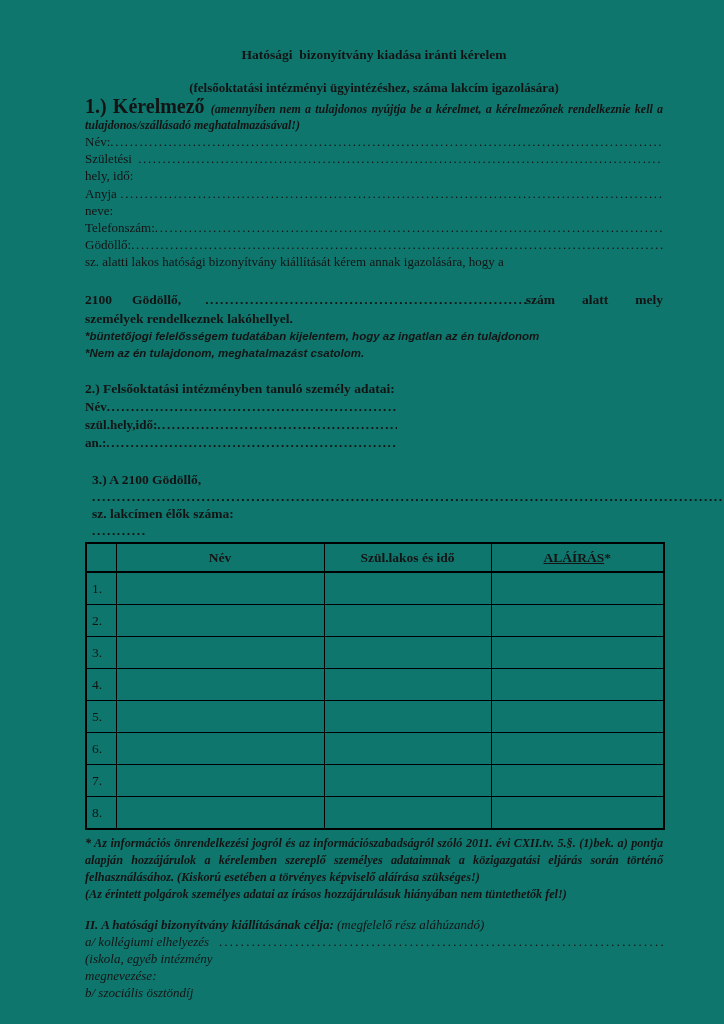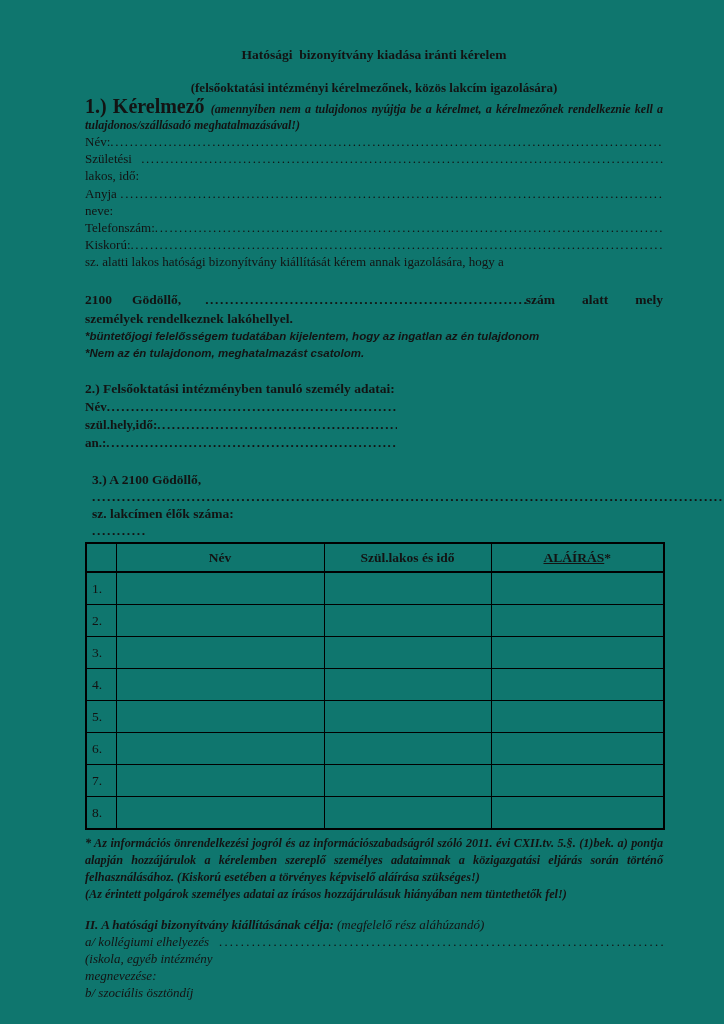--- a/index.html
+++ b/index.html
@@ -43,45 +43,45 @@
   .iih .hb{font-weight:bold;}
   .opt{display:flex;align-items:baseline;font-style:italic;line-height:17px;}
   .opt .dots{letter-spacing:2.2px;}
 </style>
 </head>
 <body>
 
 <div class="page">
 
   <div class="title">Hatósági  bizonyítvány kiadása iránti kérelem</div>
-  <div class="subtitle">(felsőoktatási intézményi kérelmezőnek, közös lakcím igazolására)</div>
+  <div class="subtitle">(felsőoktatási intézményi ügyintézéshez, száma lakcím igazolására)</div>
 
 
   <div class="item1">
     <span class="item1-label">1.) Kérelmező </span><span class="item1-note">(amennyiben nem a tulajdonos nyújtja be a kérelmet, a kérelmezőnek rendelkeznie kell a tulajdonos/szállásadó meghatalmazásával!)</span>
   </div>
 
   <div class="fline">
     <span>Név:</span>
     <span class="dots">........................................................................................................................................................................................................</span>
   </div>
   <div class="fline">
-    <span>Születési lakos, idő:</span>
+    <span>Születési hely, idő:</span>
     <span class="dots">........................................................................................................................................................................................................</span>
   </div>
   <div class="fline">
     <span>Anyja neve:</span>
     <span class="dots">........................................................................................................................................................................................................</span>
   </div>
   <div class="fline">
     <span>Telefonszám:</span>
     <span class="dots">........................................................................................................................................................................................................</span>
   </div>
   <div class="fline">
-    <span>Kiskorú:</span>
+    <span>Gödöllő:</span>
     <span class="dots">........................................................................................................................................................................................................</span>
   </div>
   <div class="after-fields">sz. alatti lakos hatósági bizonyítvány kiállítását kérem annak igazolására, hogy a</div>
 
   <div class="addr-l1">
     <span>2100</span>
     <span class="city">Gödöllő,</span>
     <span class="dots">........................................................................................................................................................................................................</span>
     <span class="t1">szám</span>
     <span class="t2">alatt</span>

